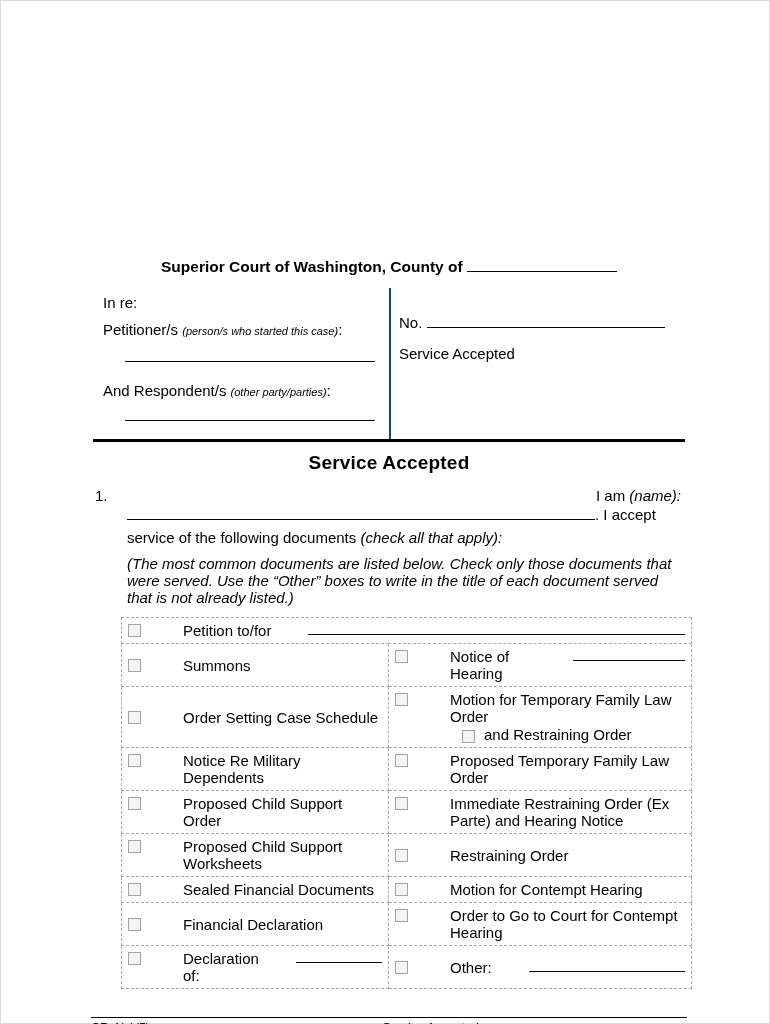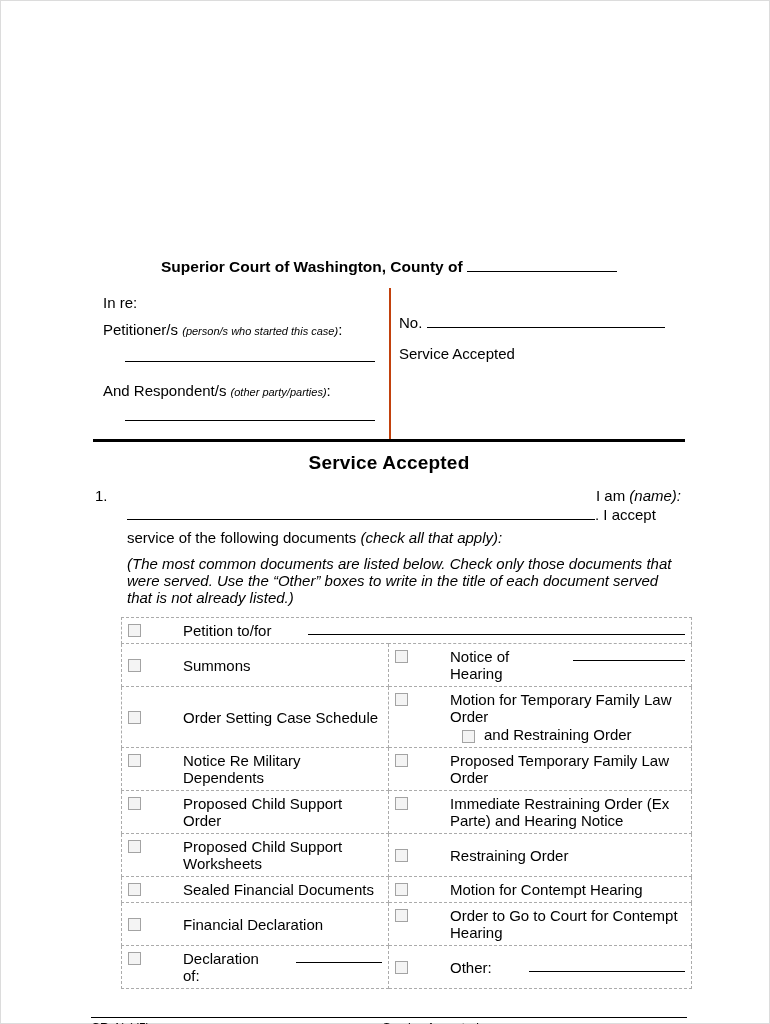--- a/index.html
+++ b/index.html
@@ -22,21 +22,21 @@
   .county-blank { width: 150px; }
 
   
   .caption { display: flex; min-height: 151px; }
   .caption-left { flex: 1; padding: 6px 0 0 10px; }
   .in-re { margin-bottom: 10px; }
   .small-italic { font-style: italic; font-size: 11px; }
   .pet-blank, .resp-blank { display: block; width: 250px; height: 24px; border-bottom: 1px solid #000; margin-left: 22px; }
   .resp-label { margin-top: 20px; }
   .resp-blank { height: 22px; }
-  .caption-right { width: 296px; border-left: 2px solid #c2410c; padding: 26px 0 0 8px; }
+  .caption-right { width: 296px; border-left: 2px solid #0c4a6e; padding: 26px 0 0 8px; }
   .caseno-blank { width: 238px; height: 13px; }
   .form-name { margin-top: 14px; }
   .form-code { margin-top: 5px; }
 
   .thick-rule { border-top: 3px solid #000; }
 
   .doc-title { font-size: 19px; font-weight: bold; text-align: center; margin: 10px 0 13px; letter-spacing: .2px; }
 
   .item1-head { display: flex; justify-content: space-between; margin: 0 4px 2px 2px; }
   .iam i { font-style: italic; }

